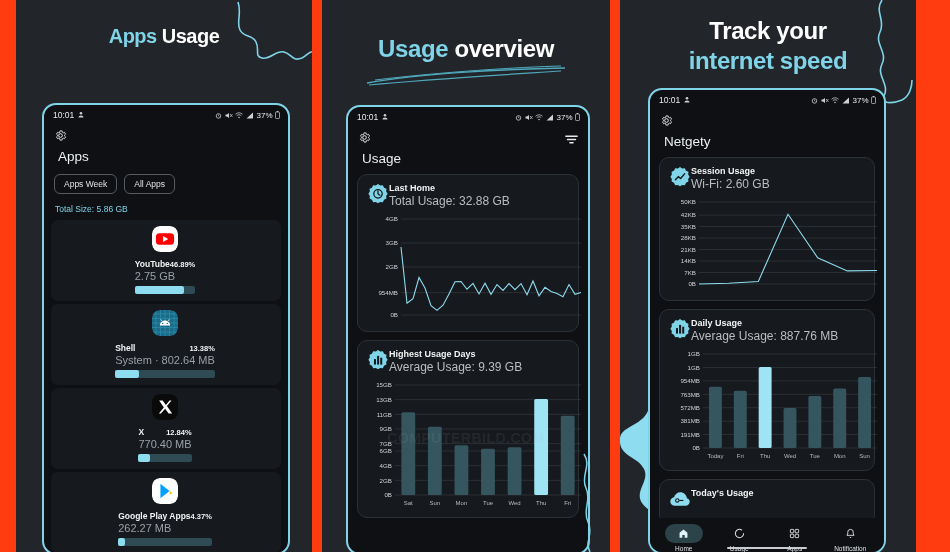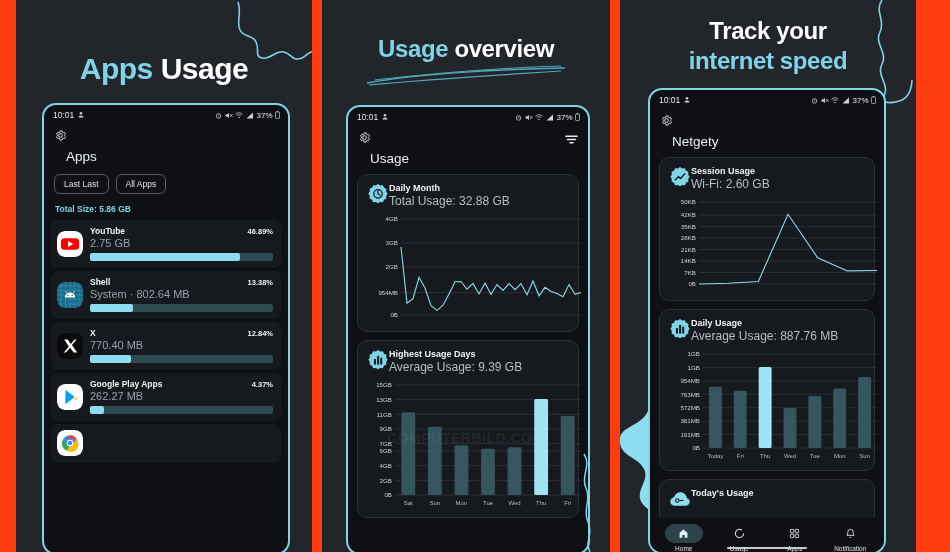--- a/index.html
+++ b/index.html
@@ -25,21 +25,21 @@
   .edge { width: 8px; background: #ff3b10; flex: 0 0 auto; }
 
   
   .headline {
     position: relative;
     text-align: center;
     color: #ffffff;
     font-weight: bold;
     z-index: 5;
   }
-  .h1 { font-size: 30px; padding-top: 52px; letter-spacing: -0.5px; }
+  .h1 { font-size: 20px; padding-top: 25px; letter-spacing: -0.5px; }
   .h2 { font-size: 24px; padding-top: 35px; letter-spacing: -0.4px; }
   .h3 { font-size: 24px; padding-top: 16px; line-height: 1.25; letter-spacing: -0.4px;}
   .cy { color: #7fd4e8; }
 
   .underline-wrap { position: relative; height: 0; }
   .underline { position:absolute; left: 50%; transform: translateX(-50%); top: 2px; }
 
   
   .phone {
     position: absolute;
@@ -63,40 +63,40 @@
   .sb-icon { opacity: 0.92; display: inline-flex; }
 
   .topbar {
     display: flex; align-items: center; justify-content: space-between;
     padding: 6px 10px 0 10px;
   }
   .gear { width: 13px; height: 13px; }
   .filtericon { width: 13px; height: 11px; }
 
   .screen-title {
-    color: #eceff1; font-size: 13.5px; padding: 8px 10px 0 22px; font-weight: 400;
+    color: #eceff1; font-size: 13.5px; padding: 8px 10px 0 14px; font-weight: 400;
   }
 
   .chips { display: flex; gap: 7px; padding: 10px 10px 0 10px; }
   .chip {
     border: 1px solid #565b60; border-radius: 6px;
     color: #dfe2e5; font-size: 8.5px;
     padding: 4px 9px;
   }
   .totalsize {
-    color: #7fd4e8; font-size: 8.5px; font-weight: bold;
+    color: #7fd4e8; font-size: 8.5px; font-weight: normal;
     padding: 10px 10px 6px 11px;
   }
 
   
   .applist { padding: 0 7px; }
   .approw {
     display: flex; align-items: center; gap: 7px;
     background: #16191d; border-radius: 7px;
-    padding: 6px 8px 7px 6px; margin-bottom: 3px;
+    padding: 6px 8px 7px 6px; margin-bottom: 3px; flex-direction: column;
   }
   .appicon { width: 26px; height: 26px; border-radius: 8px; flex: 0 0 auto; position: relative; overflow: hidden;}
   .appinfo { flex: 1 1 auto; min-width: 0; }
   .apptop { display: flex; justify-content: space-between; align-items: baseline; }
   .appname { color: #f1f3f4; font-size: 8.5px; font-weight: bold; }
   .appsub { color: #9aa0a6; font-size: 11px; margin-top: 1px;}
   .apppct { color: #f1f3f4; font-size: 7.5px; font-weight: bold; }
   .bar-bg { height: 8px; border-radius: 2px; background: #2e4a52; margin-top: 4px; width: 100%; }
   .bar-fill { height: 8px; border-radius: 2px; background: #8ddcef; }
 
@@ -211,21 +211,21 @@
           <svg width="13" height="13" viewBox="0 0 24 24">
               <path fill="none" stroke="#e8eaed" stroke-width="1.8" d="M12 8.6a3.4 3.4 0 100 6.8 3.4 3.4 0 000-6.8z"></path>
               <path fill="none" stroke="#e8eaed" stroke-width="1.6" d="M19.4 13a7.6 7.6 0 000-2l2-1.5-2-3.4-2.4 1a7.6 7.6 0 00-1.7-1L15 3.5h-4l-.3 2.6c-.6.25-1.2.6-1.7 1l-2.4-1-2 3.4L6.6 11a7.6 7.6 0 000 2l-2 1.5 2 3.4 2.4-1c.5.4 1.1.75 1.7 1l.3 2.6h4l.3-2.6c.6-.25 1.2-.6 1.7-1l2.4 1 2-3.4z"></path>
             </svg>
         </span>
       </div>
 
       <div class="screen-title">Apps</div>
 
       <div class="chips">
-        <div class="chip">Last Last</div>
+        <div class="chip">Apps Week</div>
         <div class="chip">All Apps</div>
       </div>
 
       <div class="totalsize">Total Size: 5.86 GB</div>
 
       <div class="applist" id="app-list">
           <div class="approw">
             <div class="appicon"><svg viewBox="0 0 40 40" width="26" height="26">
                 <rect width="40" height="40" rx="12" fill="#fff"></rect>
                 <rect x="6" y="11" width="28" height="18" rx="5.5" fill="#FF0000"></rect>
@@ -396,21 +396,21 @@
       <div class="card">
         <div class="cardhead">
           <span class="badge">
             <svg width="22" height="22" viewBox="0 0 24 24">
               <path d="M12 1.2l2.4 1.6 2.9-.3 1.3 2.6 2.6 1.3-.3 2.9 1.6 2.4-1.6 2.4.3 2.9-2.6 1.3-1.3 2.6-2.9-.3-2.4 1.6-2.4-1.6-2.9.3-1.3-2.6-2.6-1.3.3-2.9L1.5 11.7l1.6-2.4-.3-2.9 2.6-1.3 1.3-2.6 2.9.3z" fill="#7fd4e8"></path>
               <circle cx="12" cy="11.8" r="4.6" fill="none" stroke="#16191d" stroke-width="1.4"></circle>
               <path d="M12 8.6v3.4l2.2 1.3" stroke="#16191d" stroke-width="1.4" fill="none" stroke-linecap="round"></path>
             </svg>
           </span>
           <div>
-            <div class="cardtitle">Daily Month</div>
+            <div class="cardtitle">Last Home</div>
             <div class="cardsub">Total Usage: 32.88 GB</div>
           </div>
         </div>
         <div class="chartbox">
           <svg id="chart-last-month-svg" width="218" height="106" viewBox="0 0 218 106">
               <line x1="34" y1="4" x2="214" y2="4" class="gridline"></line>
               <text x="31" y="6.2" class="axis-label" text-anchor="end">4GB</text>
               <line x1="34" y1="28" x2="214" y2="28" class="gridline"></line>
               <text x="31" y="30.2" class="axis-label" text-anchor="end">3GB</text>
               <line x1="34" y1="52" x2="214" y2="52" class="gridline"></line>

